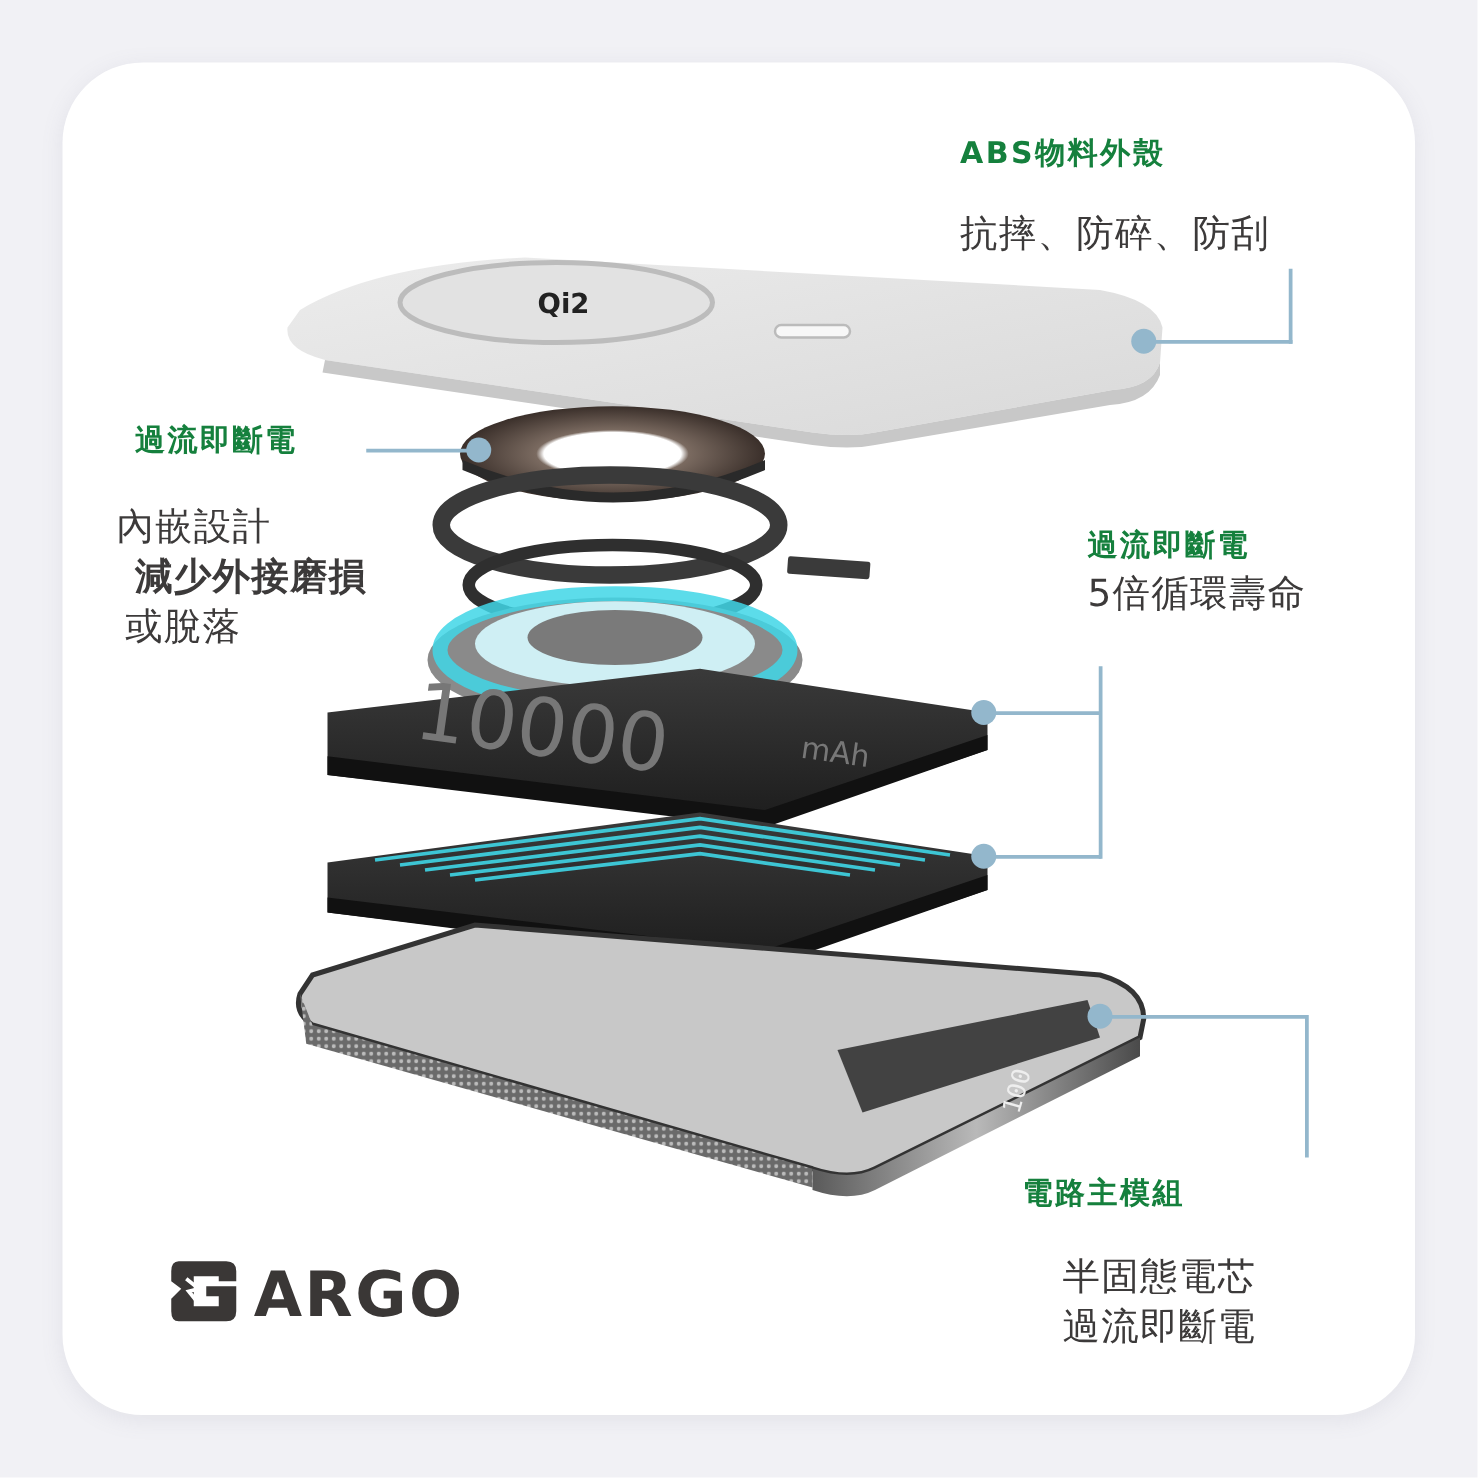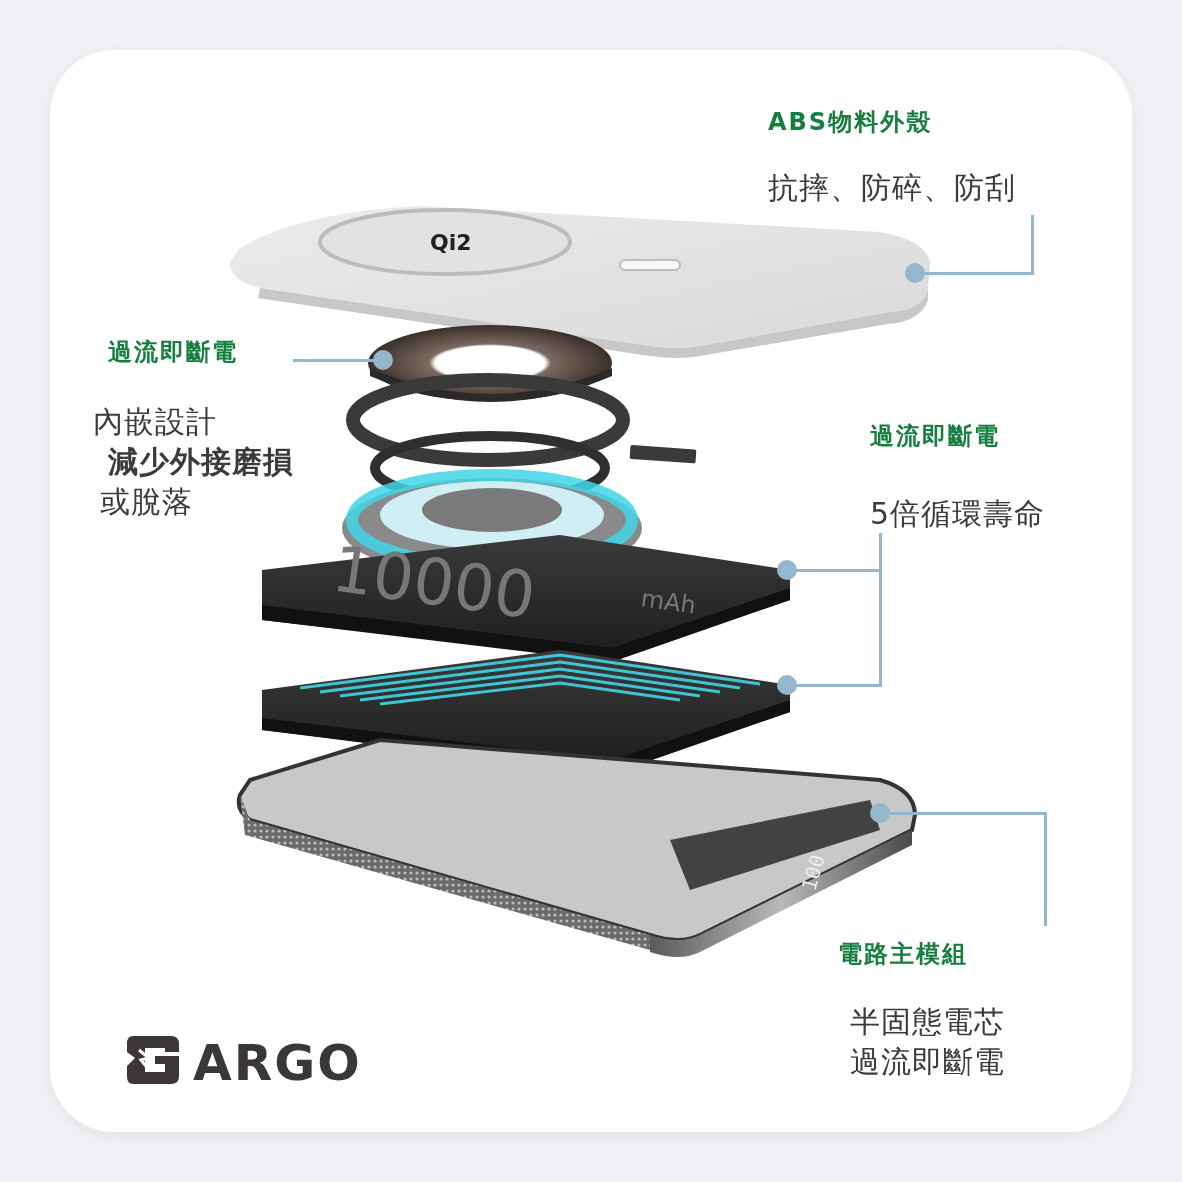--- a/index.html
+++ b/index.html
@@ -22,21 +22,21 @@
   .sub {
     position:absolute; color:#3c3a3a; font-size:30px; line-height:40px;
     letter-spacing:1px; white-space:nowrap;
   }
   .line { position:absolute; background:#93b7cc; }
   .dot {
     position:absolute; width:20px; height:20px; border-radius:50%;
     background:#93b7cc; margin-left:-10px; margin-top:-10px;
   }
   svg.art { position:absolute; left:0; top:0; }
-  .logo { position:absolute; left:125px; top:1005px;margin-top:27px; }
+  .logo { position:absolute; left:135px; top:1005px; }
 </style>
 </head>
 <body>
 
 <div class="card"></div>
 
 <svg class="art" width="1182" height="1182" viewBox="0 0 1182 1182">
   <defs>
     <linearGradient id="shellTop" x1="0" y1="0" x2="1" y2="1">
       <stop offset="0" stop-color="#ececec"></stop>
@@ -125,31 +125,31 @@
 <div class="dot" style="left:915px; top:273px;"></div>
 
 <div class="heading" style="left:108px; top:340px;">過流即斷電</div>
 <div class="line" style="left:293px; top:359px; width:90px; height:3px;"></div>
 <div class="dot" style="left:383px; top:360px;"></div>
 <div class="sub" style="left:93px; top:402px;">內嵌設計</div>
 <div class="sub" style="left:108px; top:442px;font-weight:bold;">減少外接磨損</div>
 <div class="sub" style="left:100px; top:482px;">或脫落</div>
 
 <div class="heading" style="left:870px; top:424px;">過流即斷電</div>
-<div class="sub" style="left:870px; top:494px;">5倍循環壽命</div>
+<div class="sub" style="left:870px; top:456px;">5倍循環壽命</div>
 <div class="line" style="left:879px; top:533px; width:3px; height:154px;"></div>
 <div class="line" style="left:787px; top:569px; width:94px; height:3px;"></div>
 <div class="line" style="left:787px; top:684px; width:94px; height:3px;"></div>
 <div class="dot" style="left:787px; top:570px;"></div>
 <div class="dot" style="left:787px; top:685px;"></div>
 
 <div class="line" style="left:880px; top:812px; width:166px; height:3px;"></div>
 <div class="line" style="left:1044px; top:812px; width:3px; height:114px;"></div>
 <div class="dot" style="left:880px; top:813px;"></div>
-<div class="heading" style="left:838px; top:942px;">電路主模組</div>
+<div class="heading" style="left:818px; top:942px;">電路主模組</div>
 <div class="sub" style="left:850px; top:1002px;">半固態電芯</div>
 <div class="sub" style="left:850px; top:1042px;">過流即斷電</div>
 
 <div class="logo">
   <svg width="250" height="56" viewBox="0 0 250 56">
     <path d="M8 4 H46 Q54 4 54 12 V20 H40 V16 H20 V40 H40 V32 H30 V24 H54 V44 Q54 52 46 52 H8 Q2 52 2 44 V34 L10 26 L2 20 V12 Q2 4 8 4 Z" fill="#3a3736"></path>
     <path d="M14 18 L24 26 L16 28 L24 38" fill="none" stroke="#ffffff" stroke-width="3"></path>
     <text x="68" y="48" font-size="50" font-weight="bold" fill="#3a3736" font-family="DejaVu Sans, sans-serif" letter-spacing="2">ARGO</text>
   </svg>
 </div>

